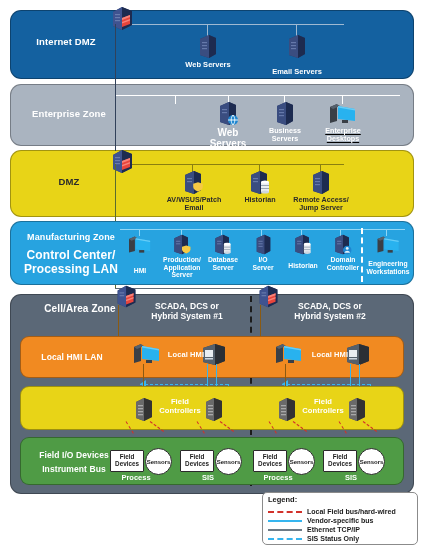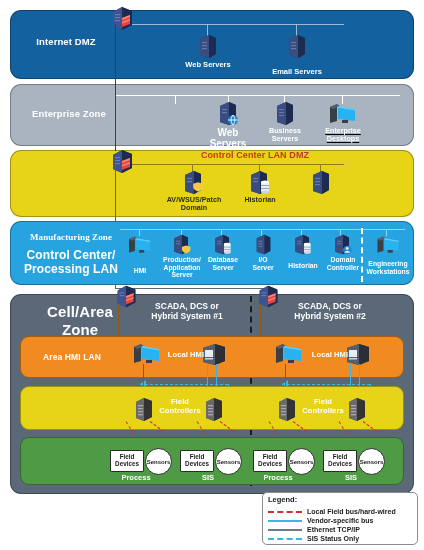--- a/index.html
+++ b/index.html
@@ -145,38 +145,38 @@
       <polygon points="2,6 9,3 12,5 5,8" fill="#55606c"></polygon>
       <polygon points="10,5 27,8 27,20 10,18" fill="#28b2ef"></polygon>
       <polygon points="10,5 27,8 27,9.5 10,6.6" fill="#67cdf7"></polygon>
       <rect x="14" y="19" width="6" height="3" fill="#3a3f46"></rect>
     </svg>
     <span class="cap" style="font-size:7.2px;font-weight:bold;">Enterprise
 Desktops</span>
   </div>
 
   <div class="zone" style="left:10px;top:150px;width:404px;height:67px;background:#e8d417;"></div>
-  <div class="zone-label" style="left:160px;top:150px;width:190px;font-size:9px;font-weight:bold;color:#c0392b;">Control Center LAN DMZ</div>
+  <div class="zone-label" style="left:14px;top:176px;width:110px;font-size:9.5px;font-weight:bold;color:#2b2b2b;">DMZ</div>
 
   <div class="hline" style="left:122px;top:164px;width:222px;background:#8a7f10;"></div>
   <div class="vline" style="left:192px;top:164px;height:9px;background:#8a7f10;"></div>
   <div class="vline" style="left:259px;top:164px;height:9px;background:#8a7f10;"></div>
   <div class="vline" style="left:320px;top:164px;height:9px;background:#8a7f10;"></div>
 
   <div class="dev" style="left:166px;top:170px;width:56px;">
     <svg width="24" height="26" viewBox="0 0 24 26">
       <polygon points="3,5 12,1 19,4 19,20 12,24 3,21" fill="#2b3b68"></polygon>
       <polygon points="12,1 19,4 19,20 12,24" fill="#1d2b50"></polygon>
       <polygon points="3,5 12,1 12,24 3,21" fill="#3a4d80"></polygon>
       <rect x="5" y="8" width="5" height="1.2" fill="#6679aa"></rect>
       <rect x="5" y="11" width="5" height="1.2" fill="#6679aa"></rect>
       <path d="M16 14l6 2v4c0 3-3 4.6-6 5.6-3-1-6-2.6-6-5.6v-4z" fill="#f6c944" transform="translate(0,-3) scale(0.8) translate(4,5)"></path>
     </svg>
     <span class="cap dark" style="font-size:7.2px;font-weight:bold;">AV/WSUS/Patch
-Domain</span>
+Email</span>
   </div>
 
   <div class="dev" style="left:234px;top:170px;width:52px;">
     <svg width="24" height="26" viewBox="0 0 24 26">
       <polygon points="3,5 12,1 19,4 19,20 12,24 3,21" fill="#2b3b68"></polygon>
       <polygon points="12,1 19,4 19,20 12,24" fill="#1d2b50"></polygon>
       <polygon points="3,5 12,1 12,24 3,21" fill="#3a4d80"></polygon>
       <rect x="5" y="8" width="5" height="1.2" fill="#6679aa"></rect>
       <rect x="5" y="11" width="5" height="1.2" fill="#6679aa"></rect>
       <g transform="translate(13,12)">
@@ -192,41 +192,43 @@
 
   <div class="dev" style="left:292px;top:170px;width:58px;">
     <svg width="20" height="26" viewBox="0 0 20 26">
       <polygon points="2,5 11,1 18,4 18,20 11,24 2,21" fill="#2b3b68"></polygon>
       <polygon points="11,1 18,4 18,20 11,24" fill="#1d2b50"></polygon>
       <polygon points="2,5 11,1 11,24 2,21" fill="#3a4d80"></polygon>
       <rect x="4" y="8" width="5" height="1.2" fill="#6679aa"></rect>
       <rect x="4" y="11" width="5" height="1.2" fill="#6679aa"></rect>
       <rect x="4" y="14" width="5" height="1.2" fill="#6679aa"></rect>
     </svg>
+    <span class="cap dark" style="font-size:7.2px;font-weight:bold;">Remote Access/
+Jump Server</span>
   </div>
 
   <div class="dev" style="left:108px;top:147px;width:30px;">
     <svg width="30" height="30" viewBox="0 0 30 30">
       <polygon points="5,8 14,3 24,7 24,21 14,26 5,22" fill="#2b3b68"></polygon>
       <polygon points="14,3 24,7 24,21 14,26" fill="#1d2b50"></polygon>
       <polygon points="5,8 14,3 14,26 5,22" fill="#3f5390"></polygon>
       <rect x="7" y="10" width="5" height="1.2" fill="#697cae"></rect>
       <rect x="7" y="13" width="5" height="1.2" fill="#697cae"></rect>
       <rect x="7" y="16" width="5" height="1.2" fill="#697cae"></rect>
       <polygon points="14,14 22,11 22,20 14,23" fill="#e8453c"></polygon>
       <polygon points="14,14 22,11 22,13 14,16" fill="#f7837a"></polygon>
       <polygon points="14,18 22,15 22,16.5 14,19.5" fill="#f7837a"></polygon>
     </svg>
   </div>
 
   <div class="vline-dark" style="left:115px;top:24px;height:127px;background:#31415a;"></div>
   <div class="vline-dark" style="left:115px;top:164px;height:124px;background:#5a6b2e;"></div>
 
   <div class="zone" style="left:10px;top:221px;width:404px;height:64px;background:#27a3e0;"></div>
-  <div class="zone-label" style="left:12px;top:232px;width:118px;font-size:9px;font-weight:bold;font-family:Liberation Serif, serif;">Manufacturing Zone</div>
+  <div class="zone-label" style="left:12px;top:232px;width:118px;font-size:9px;font-weight:bold;">Manufacturing Zone</div>
   <div class="zone-label" style="left:12px;top:248px;width:118px;font-size:12px;font-weight:bold;white-space:pre-line;">Control Center/
 Processing LAN</div>
 
   <div class="hline" style="left:120px;top:229px;width:285px;background:#8fd6f5;"></div>
   <div class="vline" style="left:139px;top:229px;height:7px;background:#8fd6f5;"></div>
   <div class="vline" style="left:181px;top:229px;height:7px;background:#8fd6f5;"></div>
   <div class="vline" style="left:221px;top:229px;height:7px;background:#8fd6f5;"></div>
   <div class="vline" style="left:261px;top:229px;height:7px;background:#8fd6f5;"></div>
   <div class="vline" style="left:301px;top:229px;height:7px;background:#8fd6f5;"></div>
   <div class="vline" style="left:340px;top:229px;height:7px;background:#8fd6f5;"></div>
@@ -334,21 +336,21 @@
     </svg>
     <span class="cap" style="font-size:6.8px;font-weight:bold;margin-top:4px;">Engineering
 Workstations</span>
   </div>
 
   <div class="hline" style="left:115px;top:288px;width:155px;background:#5b6877;"></div>
   <div class="vline" style="left:126px;top:288px;height:6px;background:#5b6877;"></div>
   <div class="vline" style="left:268px;top:288px;height:6px;background:#5b6877;"></div>
 
   <div class="zone" style="left:10px;top:294px;width:404px;height:200px;background:#5b6877;"></div>
-  <div class="zone-label" style="left:30px;top:303px;width:100px;font-size:15px;font-weight:bold;">Cell/Area Zone</div>
+  <div class="zone-label" style="left:30px;top:303px;width:100px;font-size:10px;font-weight:bold;">Cell/Area Zone</div>
 
   <div class="sys-title" style="left:132px;top:301px;width:110px;font-size:8.5px;font-weight:bold;white-space:pre-line;">SCADA, DCS or
 Hybrid System #1</div>
   <div class="sys-title" style="left:275px;top:301px;width:110px;font-size:8.5px;font-weight:bold;white-space:pre-line;">SCADA, DCS or
 Hybrid System #2</div>
 
   <div class="divider" style="left:250px;top:296px;height:190px;"></div>
 
   <div class="dev" style="left:112px;top:283px;width:30px;">
     <svg width="28" height="28" viewBox="0 0 30 30">
@@ -374,21 +376,21 @@
       <polygon points="14,18 22,15 22,16.5 14,19.5" fill="#f7837a"></polygon>
     </svg>
   </div>
 
   <div class="orange-line" style="left:118px;top:305px;width:1.4px;height:42px;"></div>
   <div class="orange-line" style="left:118px;top:346px;width:18px;height:1.4px;"></div>
   <div class="orange-line" style="left:260px;top:305px;width:1.4px;height:42px;"></div>
   <div class="orange-line" style="left:260px;top:346px;width:18px;height:1.4px;"></div>
 
   <div class="subzone" style="left:20px;top:336px;width:384px;height:42px;background:#f18a21;"></div>
-  <div class="zone-label" style="left:26px;top:352px;width:92px;font-size:8.5px;font-weight:bold;">Area HMI LAN</div>
+  <div class="zone-label" style="left:26px;top:352px;width:92px;font-size:8.5px;font-weight:bold;">Local HMI LAN</div>
 
   <div class="dev" style="left:132px;top:341px;width:30px;">
     <svg width="30" height="26" viewBox="0 0 30 26">
       <polygon points="2,6 9,3 9,20 2,22" fill="#3a3f46"></polygon>
       <polygon points="2,6 9,3 12,5 5,8" fill="#55606c"></polygon>
       <polygon points="10,5 27,8 27,20 10,18" fill="#28b2ef"></polygon>
       <polygon points="10,5 27,8 27,9.5 10,6.6" fill="#67cdf7"></polygon>
       <rect x="14" y="19" width="6" height="3" fill="#3a3f46"></rect>
     </svg>
   </div>
@@ -493,20 +495,22 @@
   <div class="red-line" style="left:126px;top:421px;width:14px;height:0;border-top:1.3px dashed #d2312a;background:none;transform:rotate(58deg);transform-origin:left center;"></div>
   <div class="red-line" style="left:150px;top:421px;width:17px;height:0;border-top:1.3px dashed #d2312a;background:none;transform:rotate(36deg);transform-origin:left center;"></div>
   <div class="red-line" style="left:197px;top:421px;width:14px;height:0;border-top:1.3px dashed #d2312a;background:none;transform:rotate(58deg);transform-origin:left center;"></div>
   <div class="red-line" style="left:220px;top:421px;width:17px;height:0;border-top:1.3px dashed #d2312a;background:none;transform:rotate(36deg);transform-origin:left center;"></div>
   <div class="red-line" style="left:269px;top:421px;width:14px;height:0;border-top:1.3px dashed #d2312a;background:none;transform:rotate(58deg);transform-origin:left center;"></div>
   <div class="red-line" style="left:293px;top:421px;width:17px;height:0;border-top:1.3px dashed #d2312a;background:none;transform:rotate(36deg);transform-origin:left center;"></div>
   <div class="red-line" style="left:339px;top:421px;width:14px;height:0;border-top:1.3px dashed #d2312a;background:none;transform:rotate(58deg);transform-origin:left center;"></div>
   <div class="red-line" style="left:363px;top:421px;width:17px;height:0;border-top:1.3px dashed #d2312a;background:none;transform:rotate(36deg);transform-origin:left center;"></div>
 
   <div class="subzone" style="left:20px;top:437px;width:384px;height:48px;background:#4f9b45;"></div>
+  <div class="zone-label" style="left:26px;top:450px;width:96px;font-size:8.5px;font-weight:bold;">Field I/O Devices</div>
+  <div class="zone-label" style="left:26px;top:464px;width:96px;font-size:8.5px;font-weight:bold;">Instrument Bus</div>
 
   <div class="fdbox" style="left:110px;top:450px;width:32px;height:20px;font-size:6.3px;font-weight:bold;">
     <span>Field</span>
       <span>Devices</span>
   </div>
   <div class="sensor" style="left:145px;top:448px;width:25px;height:25px;font-size:6px;font-weight:bold;">Sensors</div>
   <div class="fdbox" style="left:180px;top:450px;width:32px;height:20px;font-size:6.3px;font-weight:bold;">
     <span>Field</span>
       <span>Devices</span>
   </div>

